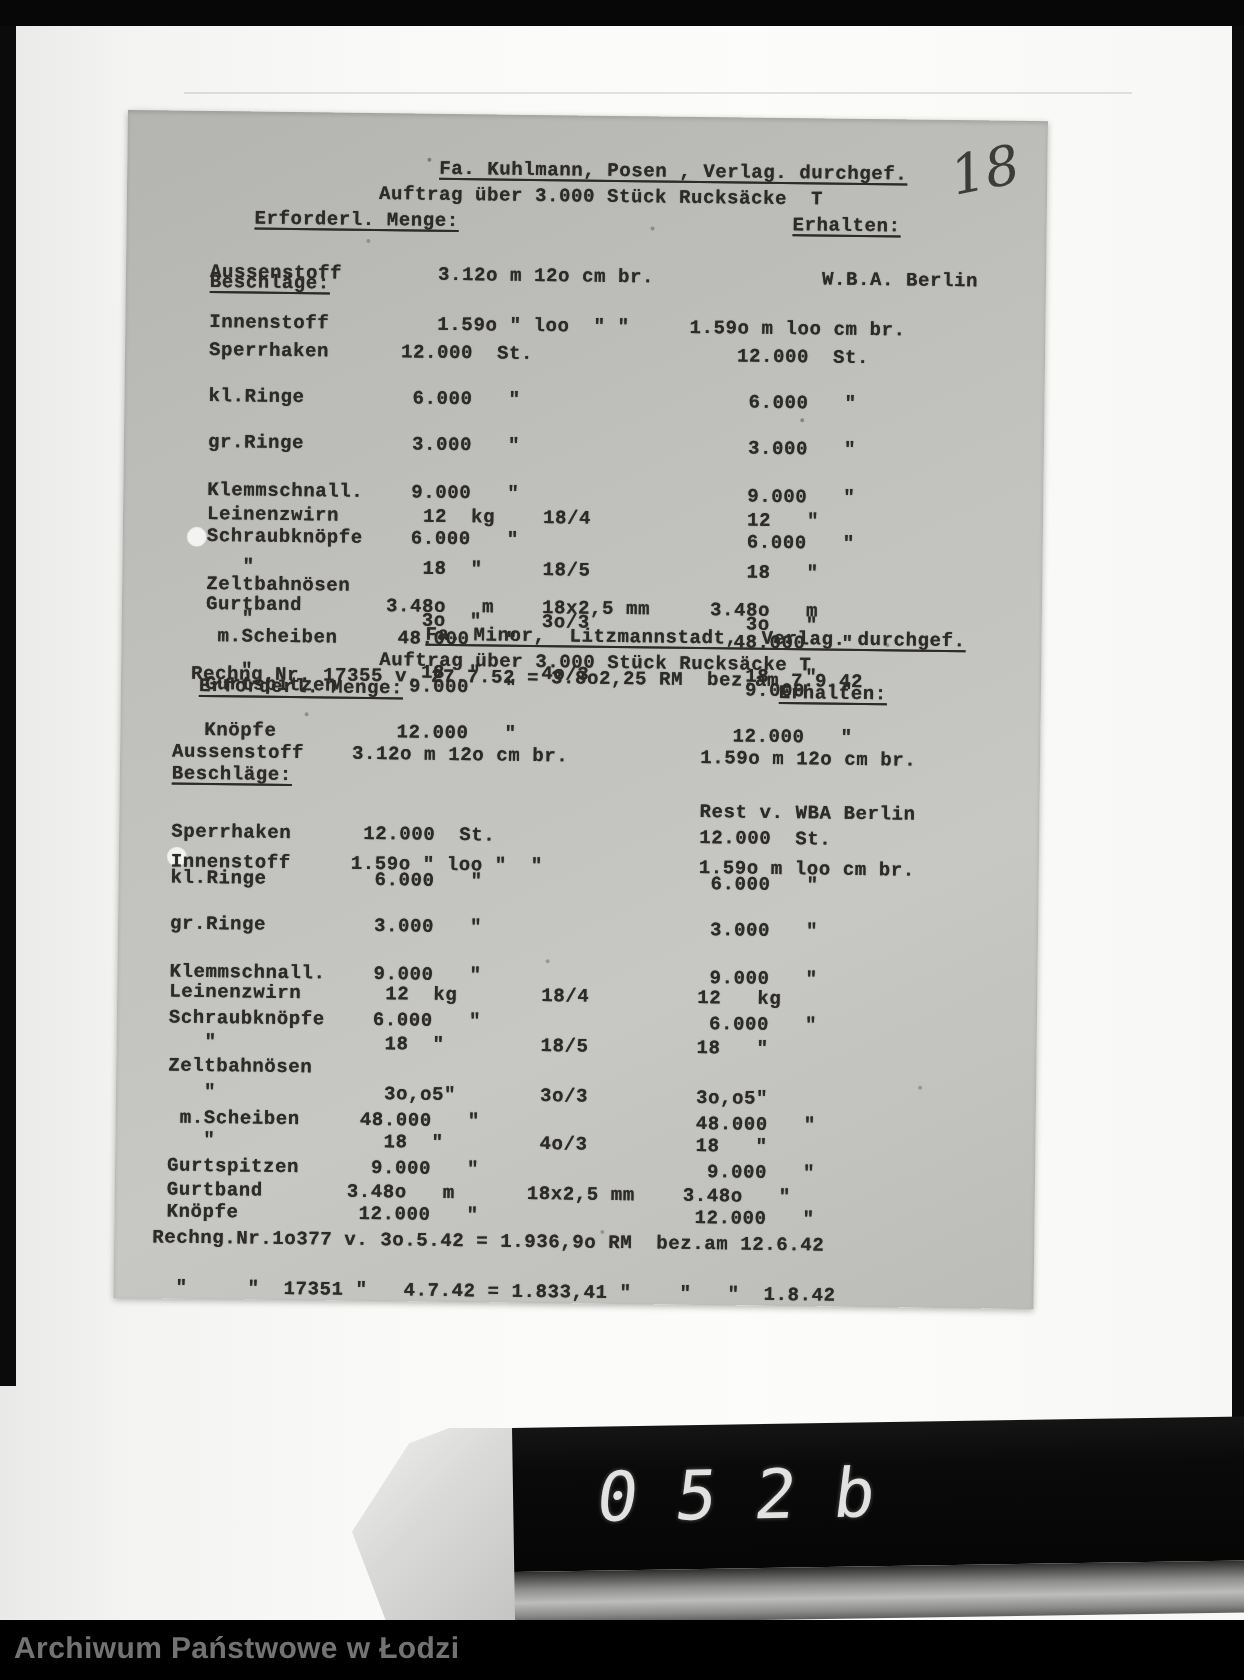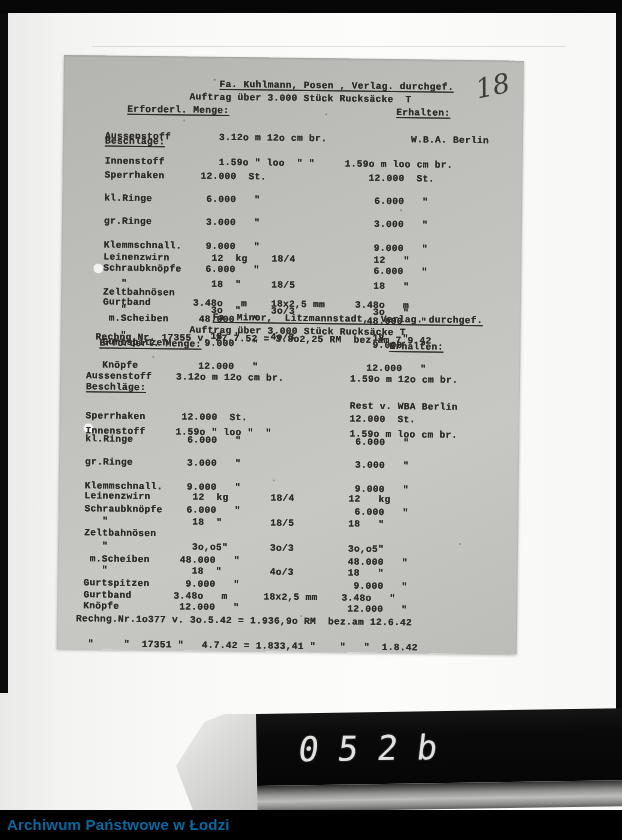--- a/index.html
+++ b/index.html
@@ -64,21 +64,21 @@
     background:linear-gradient(180deg,#151515,#0a0a0a 30%,#060606);}
   .counter-digits{position:absolute;left:42px;top:17px;
     font:400 34px/38px "DejaVu Sans Mono",monospace;color:#e2e2e0;
     letter-spacing:19px;transform:skewX(-8deg);
     text-shadow:0 0 2px rgba(255,255,255,.35);}
   .counter-strip{position:absolute;left:0;top:72px;width:372px;height:26px;
     background:linear-gradient(180deg,#2e2e2c 0%,#8f8f8d 35%,#bdbdbb 60%,#8a8a88 85%,#5e5e5c 100%);}
 
   .footer-bar{position:absolute;left:0;top:810px;width:622px;height:30px;background:#000;
     display:flex;align-items:center;}
-  .footer-text{color:#0369a1;font:700 15px/30px "Liberation Sans",sans-serif;
+  .footer-text{color:#737373;font:700 15px/30px "Liberation Sans",sans-serif;
     padding-left:7px;letter-spacing:.2px;}
 </style>
 </head>
 <body>
 
 <div class="screen">
   <div class="photo-bg"></div>
   <div class="top-mask"></div>
   <div class="left-film-edge"></div>
   <div class="right-film-edge"></div>

